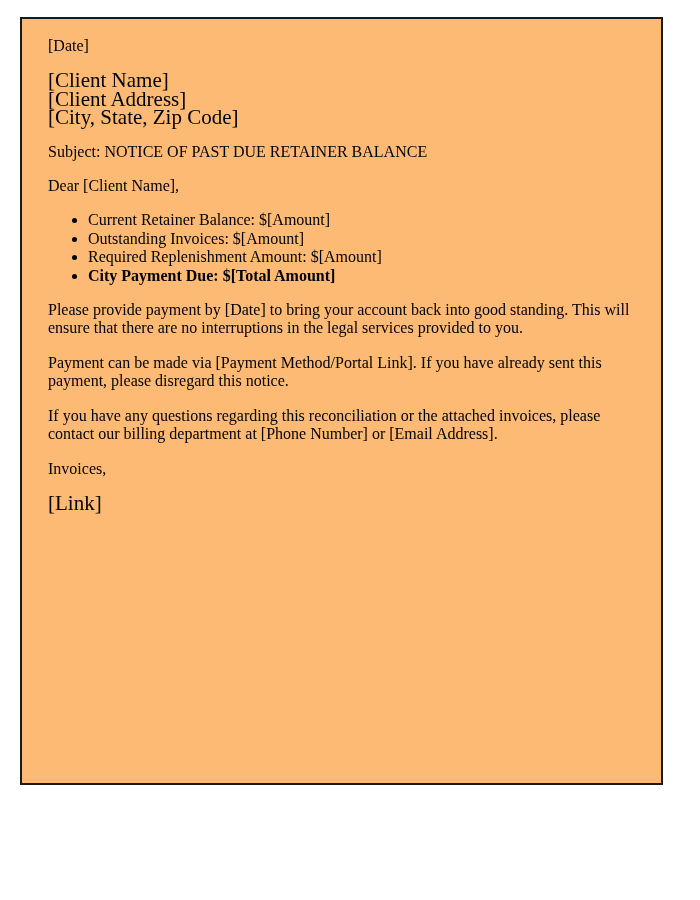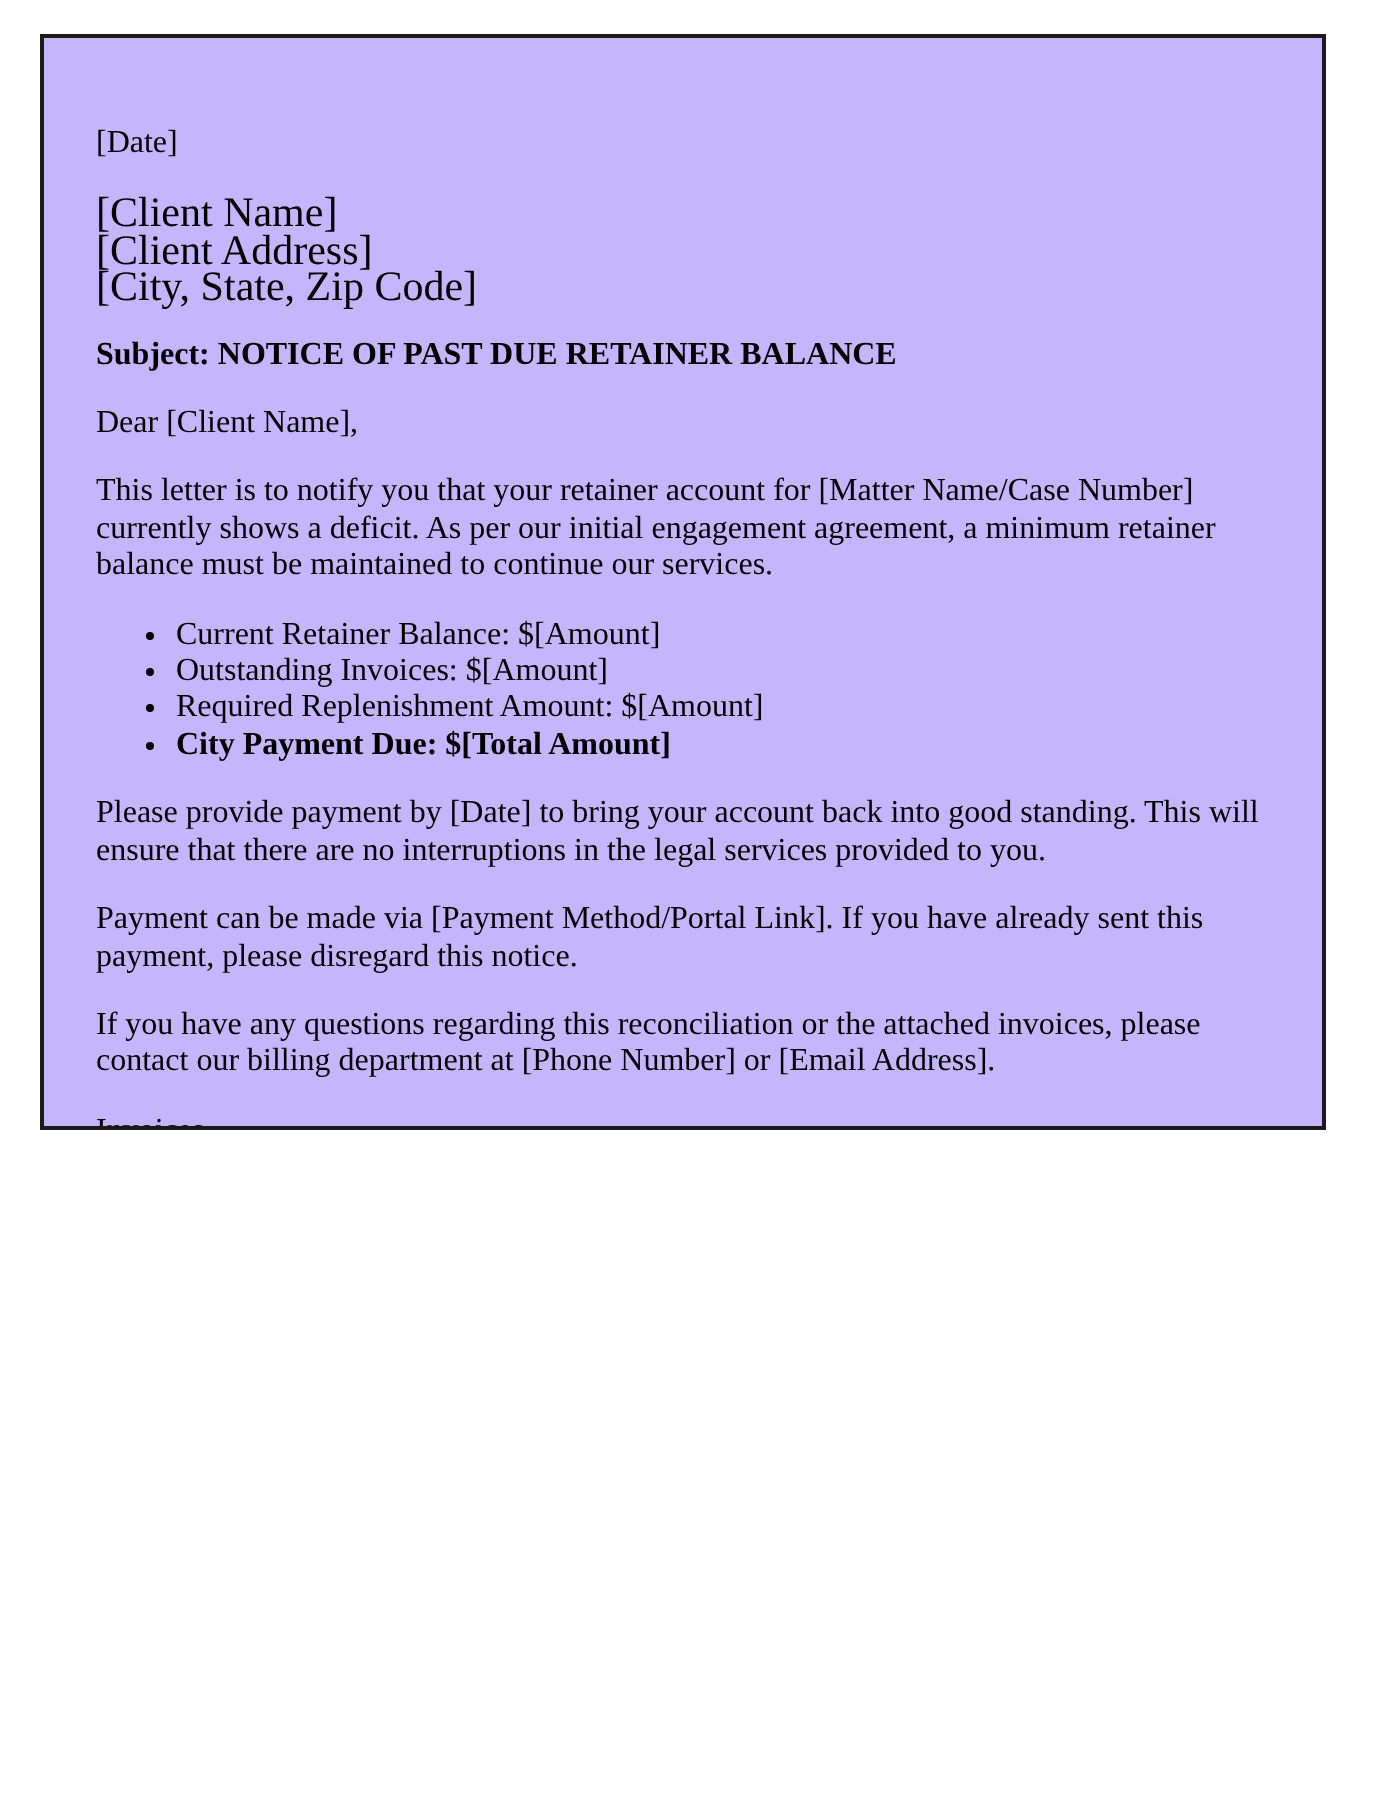--- a/index.html
+++ b/index.html
@@ -12,39 +12,39 @@
     height: 900px;
     position: relative;
     font-family: "Liberation Serif", "DejaVu Serif", serif;
     color: #000000;
   }
   .letter-page {
     position: absolute;
     left: 20px;
     top: 17px;
     width: 643px;
-    height: 548px;
+    height: 768px;
     box-sizing: border-box;
     border: 2px solid #1a1a1a;
-    background: #c4b5fd;
-    padding: 44px 26px 0 26px;
+    background: #fdba74;
+    padding: 18px 26px 0 26px;
     overflow: hidden;
   }
   .letter-page p,
   .letter-page .block {
     margin: 0 0 16px 0;
     font-size: 16px;
     line-height: 18.4px;
   }
   .line {
     font-size: 21px;
     line-height: 18.4px;
   }
   .subject {
-    font-weight: bold;
+    font-weight: normal;
   }
   ul.recon-list {
     margin: 16px 0 16px 0;
     padding: 0 0 0 40px;
     font-size: 16px;
     line-height: 18.4px;
   }
   ul.recon-list li {
     margin: 0;
   }
@@ -62,21 +62,20 @@
   <div class="block">
     <div class="line">[Client Name]</div>
     <div class="line">[Client Address]</div>
     <div class="line">[City, State, Zip Code]</div>
   </div>
 
   <p class="subject">Subject: NOTICE OF PAST DUE RETAINER BALANCE</p>
 
   <p>Dear [Client Name],</p>
 
-  <p>This letter is to notify you that your retainer account for [Matter Name/Case Number] currently shows a deficit. As per our initial engagement agreement, a minimum retainer balance must be maintained to continue our services.</p>
 
 
   <ul class="recon-list">
     <li>Current Retainer Balance: $[Amount]</li>
     <li>Outstanding Invoices: $[Amount]</li>
     <li>Required Replenishment Amount: $[Amount]</li>
     <li class="bold">City Payment Due: $[Total Amount]</li>
   </ul>
 
   <p>Please provide payment by [Date] to bring your account back into good standing. This will ensure that there are no interruptions in the legal services provided to you.</p>

